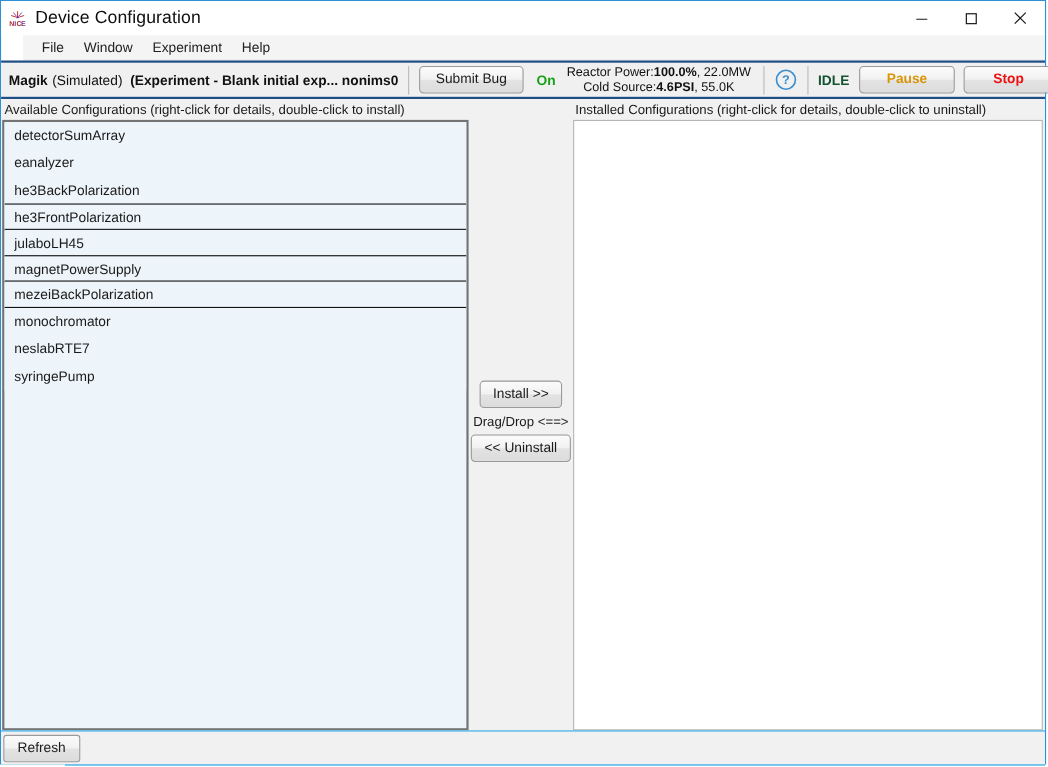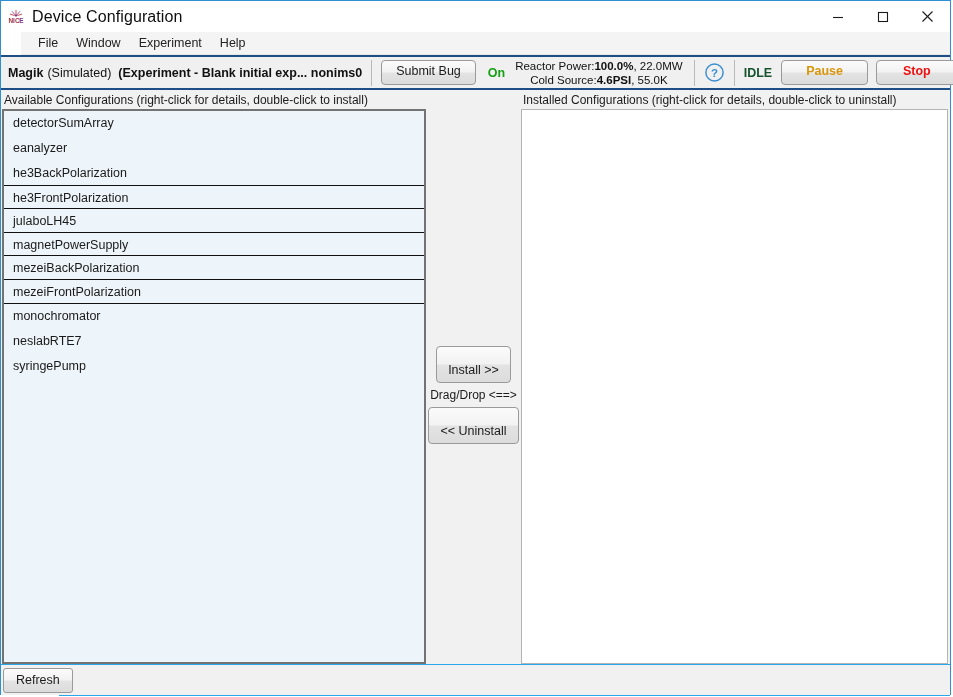--- a/index.html
+++ b/index.html
@@ -265,21 +265,21 @@
     left: 0;
     right: 0;
     top: 253px;
     display: flex;
     flex-direction: column;
     align-items: center;
   }
   .xfer-btn {
     font-family: "Liberation Sans", sans-serif;
     font-size: 12.5px;
-    padding: 16px 11px 5px 11px;
+    padding: 4px 11px 5px 11px;
     border: 1px solid #9a9a9a;
     border-radius: 4px;
     background: linear-gradient(to bottom, #fbfbfb 0%, #f2f2f2 48%, #e3e3e3 52%, #dcdcdc 100%);
     color: #1b1b1b;
     cursor: default;
     white-space: nowrap;
   }
   #dragdrop-label {
     font-size: 12px;
     color: #1a1a1a;
@@ -415,21 +415,20 @@
     <div class="panel-col" id="left-col">
       <div class="panel-title">Available Configurations (right-click for details, double-click to install)</div>
       <div id="available-list">
           <div class="cfg-item">detectorSumArray</div>
           <div class="cfg-item">eanalyzer</div>
           <div class="cfg-item">he3BackPolarization</div>
           <div class="cfg-item boxed">he3FrontPolarization</div>
           <div class="cfg-item boxed">julaboLH45</div>
           <div class="cfg-item boxed">magnetPowerSupply</div>
           <div class="cfg-item boxed">mezeiBackPolarization</div>
-          <div class="cfg-item boxed">mezeiFrontPolarization</div>
           <div class="cfg-item">monochromator</div>
           <div class="cfg-item">neslabRTE7</div>
           <div class="cfg-item">syringePump</div>
         </div>
     </div>
 
     <div class="panel-col" id="center-col">
       <div id="center-stack">
         <div class="xfer-btn">Install &gt;&gt;</div>
         <div id="dragdrop-label">Drag/Drop &lt;==&gt;</div>

